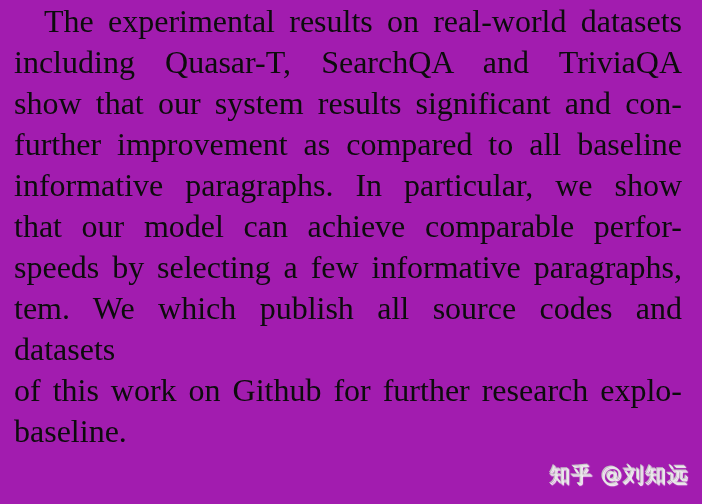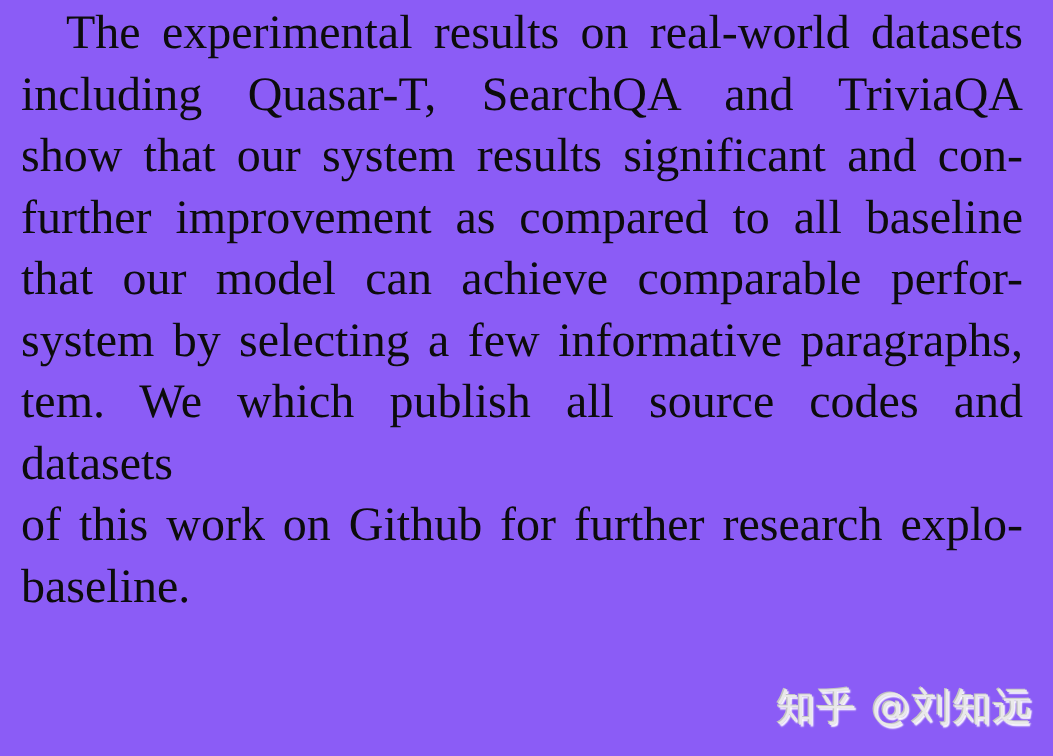--- a/index.html
+++ b/index.html
@@ -7,21 +7,21 @@
     padding: 0;
     width: 702px;
     height: 504px;
     background: #fbfbfb;
     overflow: hidden;
   }
   .page {
     position: relative;
     width: 702px;
     height: 504px;
-    background: #8b5cf6;
+    background: #a21caf;
   }
   .text-block {
     position: absolute;
     left: 14px;
     top: 1px;
     width: 668px;
     font-family: "Liberation Serif", "DejaVu Serif", serif;
     font-size: 32px;
     line-height: 41px;
     color: #0c0c0c;
@@ -35,37 +35,38 @@
     text-indent: 30px;
   }
   .line.last {
     text-align-last: left;
   }
   .watermark {
     position: absolute;
     right: 13px;
     bottom: 15px;
     font-family: "DejaVu Sans", sans-serif;
-    font-size: 26px;
+    font-size: 21px;
     letter-spacing: 1px;
     color: #e9e9e9;
     text-shadow: -1px -1px 0 #c3c3c3, 1px 1px 1px #ffffff;
     user-select: none;
   }
 </style>
 </head>
 <body>
 
 <div class="page">
   <div class="text-block">
     <div class="line first">The experimental results on real-world datasets</div>
     <div class="line">including Quasar-T, SearchQA and TriviaQA</div>
     <div class="line">show that our system results significant and con-</div>
     <div class="line">further improvement as compared to all baseline</div>
+    <div class="line">informative paragraphs.  In particular, we show</div>
     <div class="line">that our model can achieve comparable perfor-</div>
-    <div class="line">system by selecting a few informative paragraphs,</div>
+    <div class="line">speeds by selecting a few informative paragraphs,</div>
     <div class="line">tem. We which publish all source codes and datasets</div>
     <div class="line">of this work on Github for further research explo-</div>
     <div class="line last">baseline.</div>
   </div>
 
   <div class="watermark">知乎 @刘知远</div>
 </div>
 
 </body></html>

